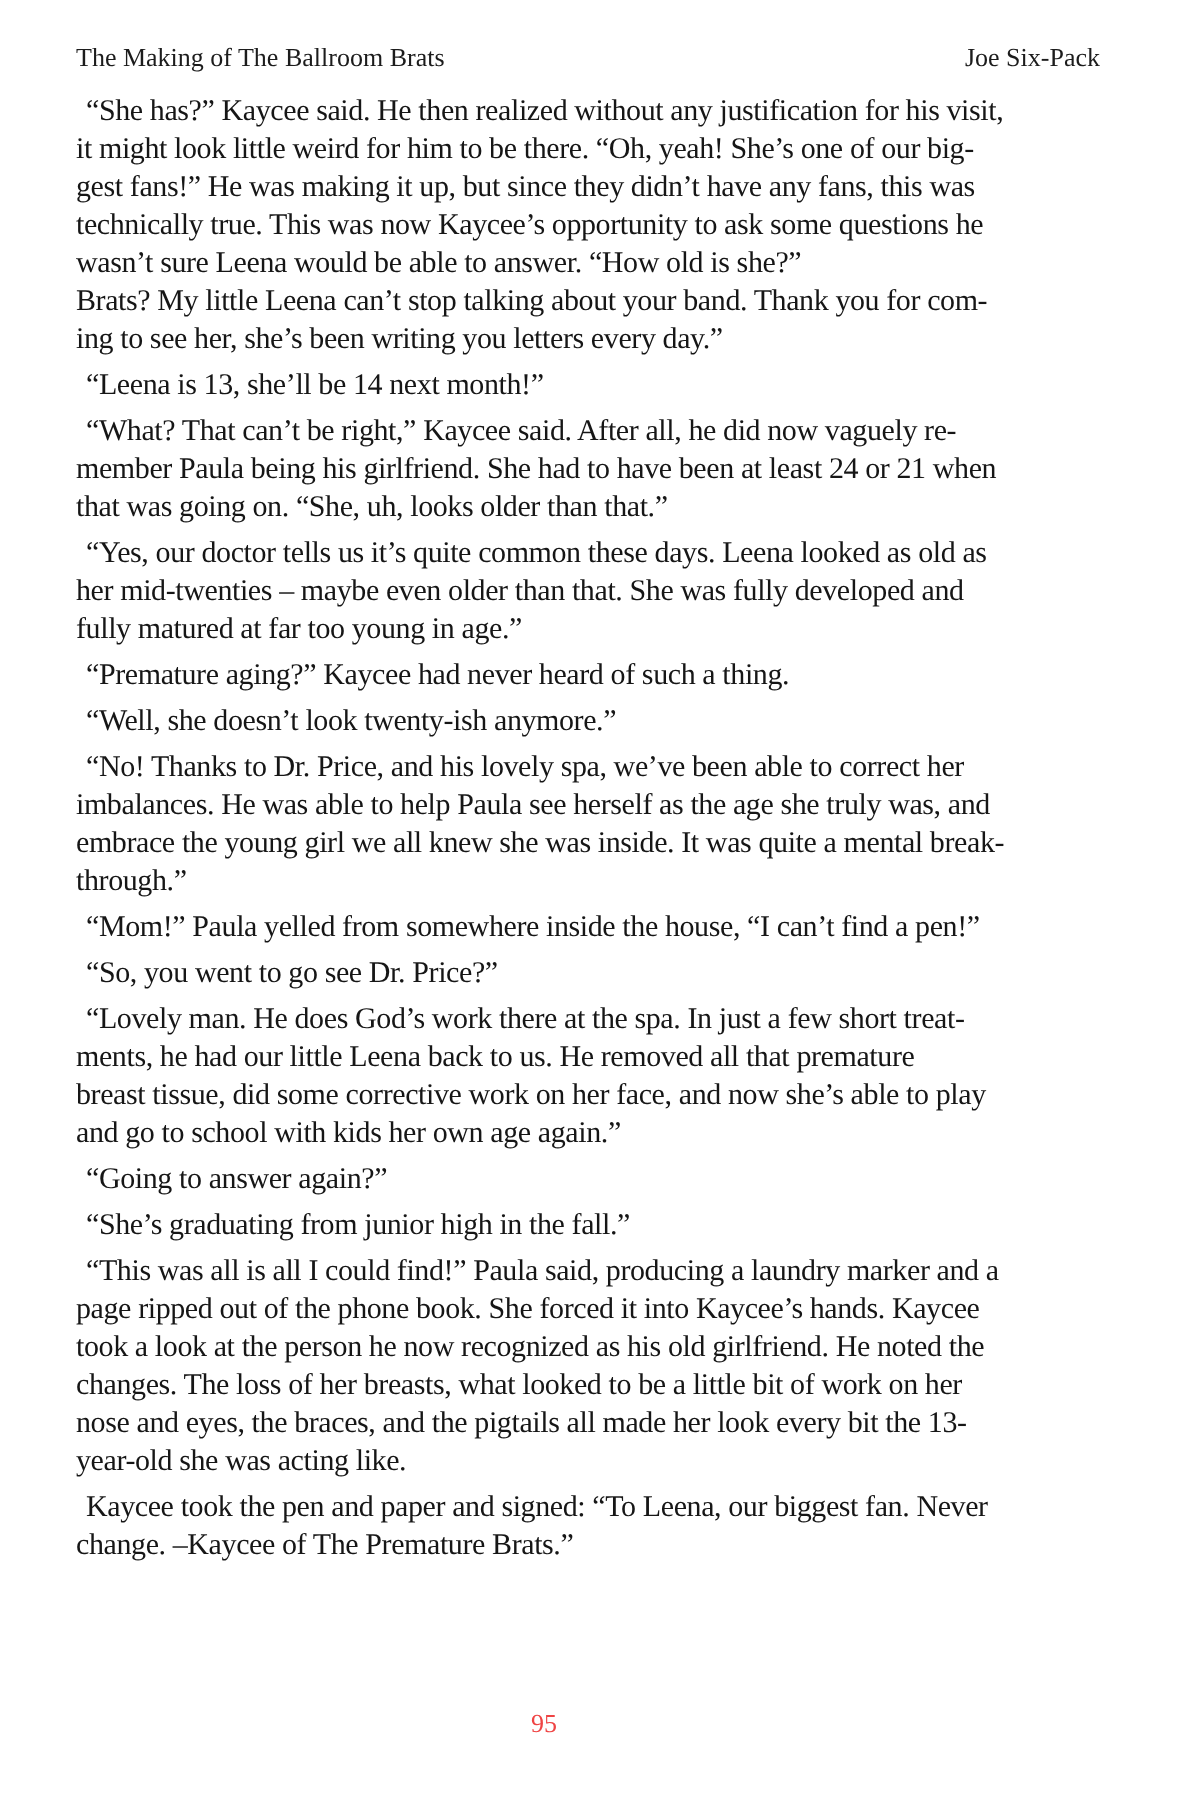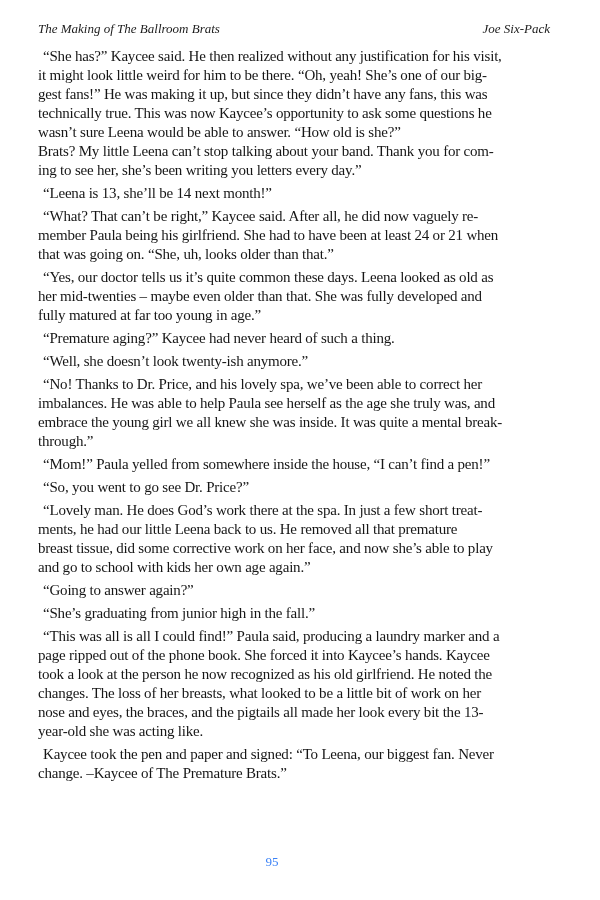--- a/index.html
+++ b/index.html
@@ -14,21 +14,20 @@
   .page {
     position: relative;
     width: 600px; height: 900px;
     padding: 0 50px 0 38px;
   }
   .running-header {
     display: flex;
     justify-content: space-between;
     align-items: center;
     padding-top: 21px;
-    font-style: italic;
     font-size: 13px;
     line-height: 15px;
     color: #1c1c1c;
   }
   .content {
     margin-top: 11px;
   }
   .content p.para {
     font-size: 15px;
     line-height: 19px;
@@ -41,21 +40,21 @@
     text-indent: 0;
     margin-top: 0;
   }
   .page-footer {
     position: absolute;
     top: 854px;
     left: 0;
     width: 544px;
     text-align: center;
     font-size: 13px;
-    color: #3b82f6;
+    color: #ef4444;
   }
 </style>
 </head>
 <body>
 
 <div class="page">
 
   <div class="running-header">
     <span>The Making of The Ballroom Brats</span>
     <span>Joe Six-Pack</span>

